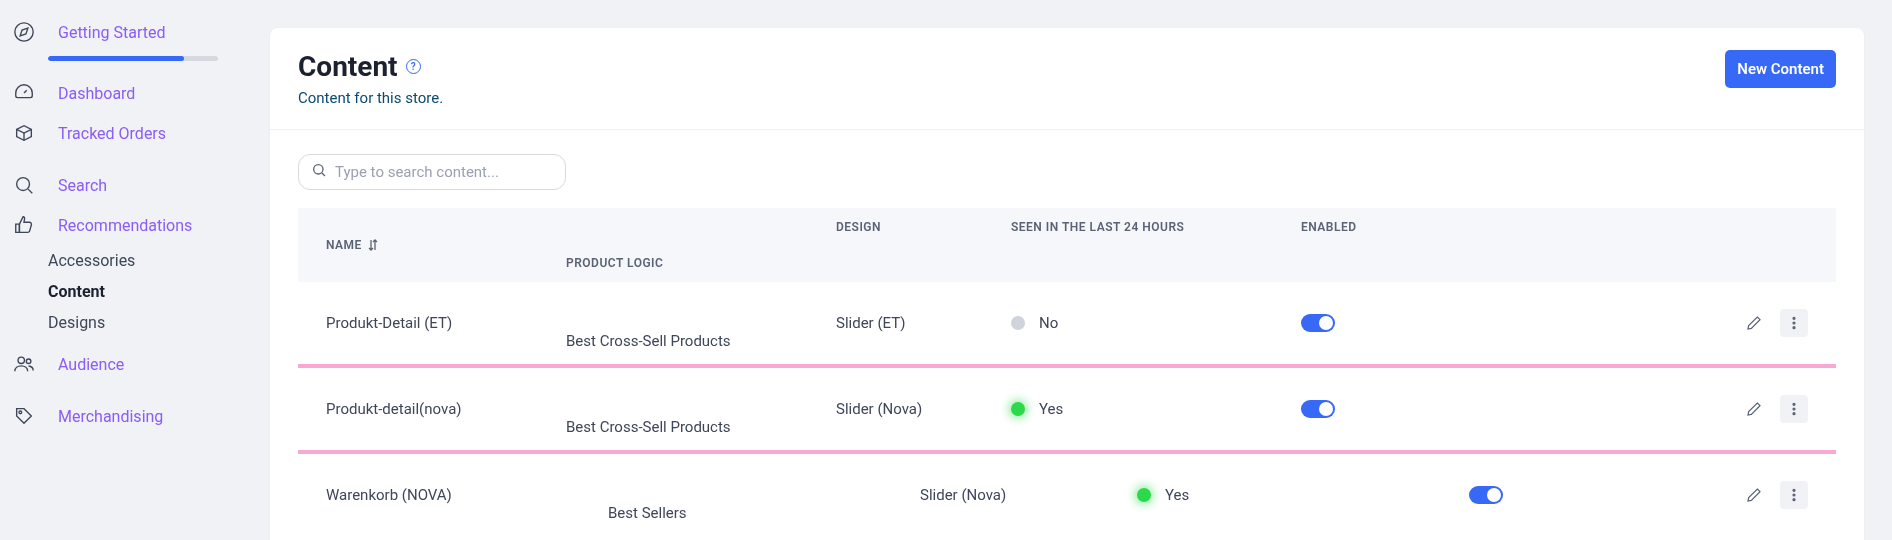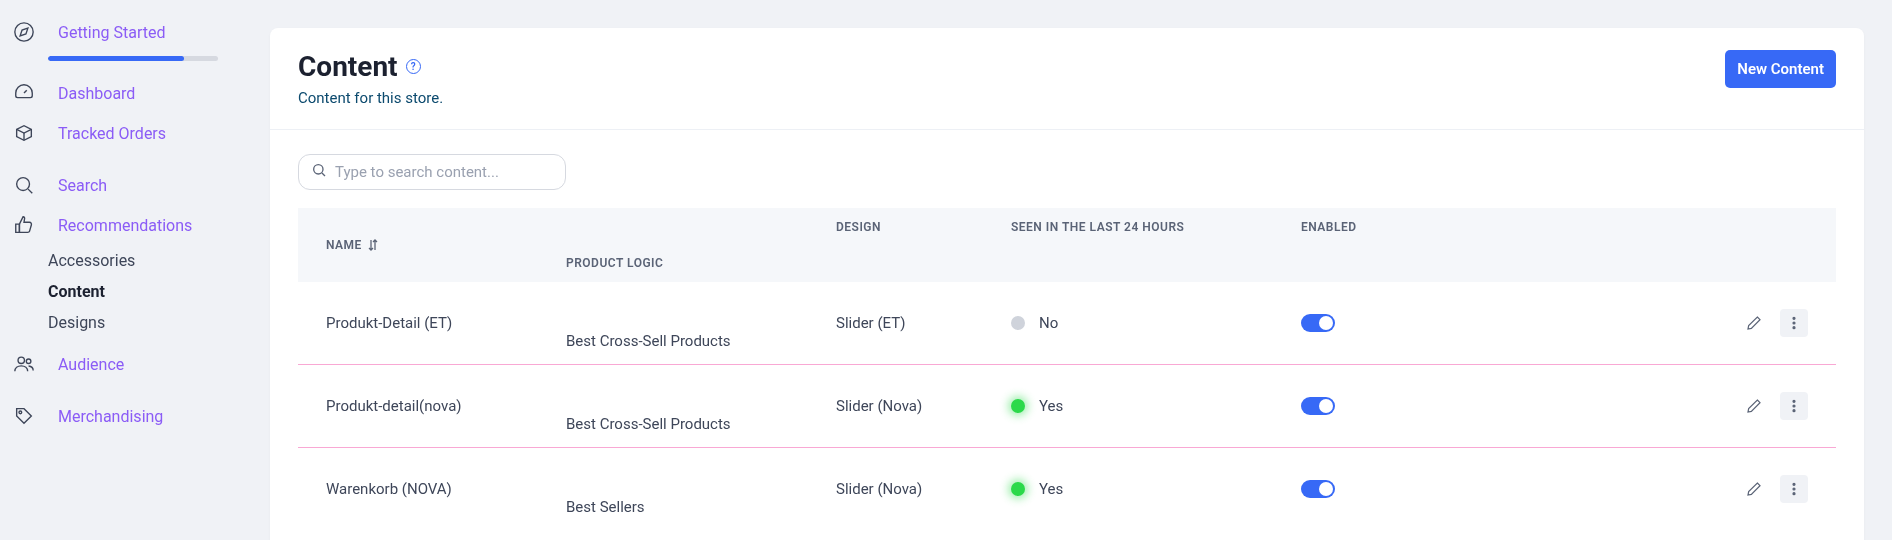--- a/index.html
+++ b/index.html
@@ -173,23 +173,23 @@
     .col-design { width: 175px; }
     .col-seen { width: 290px; }
     .col-enabled { width: 180px; }
     .col-actions { flex:1; display:flex; justify-content:flex-end; gap:12px; align-items:center;}
     .trow {
       display: flex;
       padding: 14px 28px;
       font-size: 15px;
       color: #3e4659;
       align-items: center;
-      border-bottom: 1px solid #f9a8d4;
-    }
-    .trow:last-child { border-bottom: none; }
+      border-bottom: 4px solid #f9a8d4;
+    }
+    .trow:last-child { border-bottom: none; gap: 42px; }
     .seen-cell {
       display: flex;
       align-items: center;
       gap: 14px;
     }
     .dot {
       width: 14px;
       height: 14px;
       border-radius: 50%;
     }

